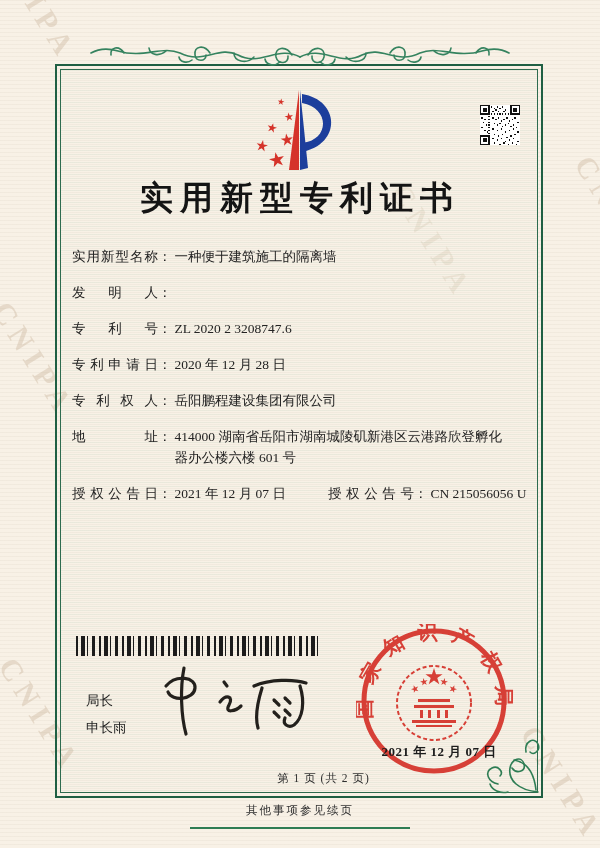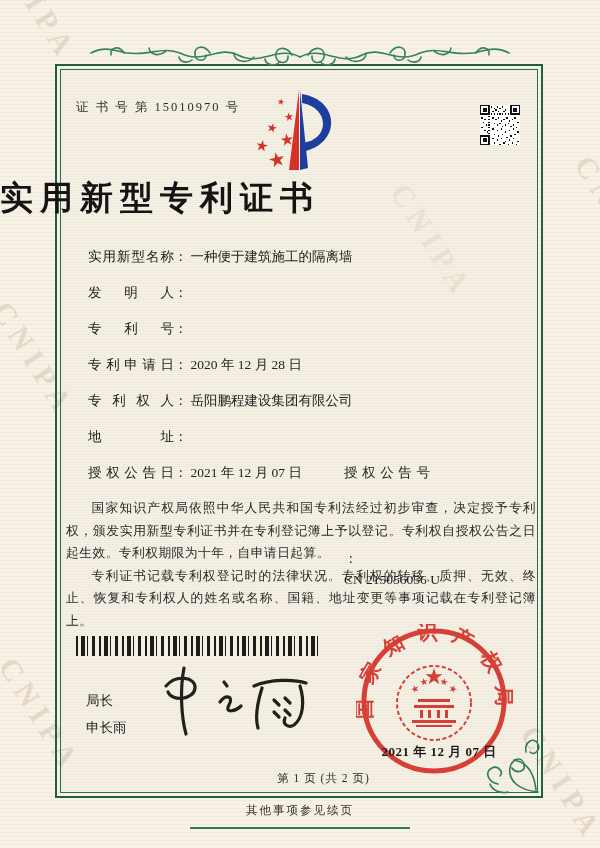--- a/index.html
+++ b/index.html
@@ -43,37 +43,37 @@
   .orn-corner { position:absolute; left:478px; top:734px; width:64px; height:62px; }
 
   .cert-no {
     position:absolute; left:76px; top:99px;
     font-size:12.5px; letter-spacing:2px; color:#2f2f2f;
   }
   .qr { position:absolute; left:480px; top:105px; width:40px; height:40px; }
   .logo { position:absolute; left:248px; top:86px; width:96px; height:88px; }
 
   .title {
-    position:absolute; left:0; right:0; top:176px; text-align:left;
+    position:absolute; left:0; right:0; top:176px; text-align:center;
     font-size:33px; font-weight:700; letter-spacing:7px; color:#141414;
   }
 
   .fields { position:absolute; left:72px; top:246px; width:458px; }
   .frow {
     display:flex; align-items:flex-start; margin-bottom:15px;
-    font-size:13.5px; line-height:21px; color:#232323;margin-left:16px;
+    font-size:13.5px; line-height:21px; color:#232323;
   }
   .flabel {
     display:inline-block; width:86px; flex:0 0 86px;
     text-align:justify; text-align-last:justify; text-justify:inter-character;
   }
   .flabel-auto { flex:0 0 auto; }
   .colon { margin-right:3px; }
   .fvalue { flex:1;font-family:Liberation Serif, serif; }
-  .pair2 { margin-left:42px; display:flex;flex-direction:column; }
+  .pair2 { margin-left:42px; display:flex; }
 
   .legal { position:absolute; left:66px; top:497px; width:470px; }
   .legal p {
     text-indent:2em; font-size:12.8px; line-height:1.76;
     text-align:justify; color:#2a2a2a; letter-spacing:0.4px;
   }
 
   .barcode {
     position:absolute; left:76px; top:636px; width:244px; height:20px;
     background:repeating-linear-gradient(90deg,
@@ -138,21 +138,20 @@
   <svg class="orn-corner" viewBox="0 0 64 62">
     <g fill="none" stroke="#2e7d54" stroke-width="1.6" stroke-linecap="round">
       <path d="M60 58 C 40 56 30 46 32 34 C 34 24 44 22 46 30 C 48 38 38 40 34 34"></path>
       <path d="M58 56 C 56 38 48 28 36 26"></path>
       <path d="M48 18 c -2 -10 8 -16 12 -8 c 3 6 -4 12 -8 8"></path>
       <path d="M20 50 c -10 -2 -14 -12 -6 -16 c 6 -3 12 4 8 8"></path>
       <path d="M30 58 c -8 2 -16 -2 -18 -8"></path>
     </g>
   </svg>
 
-  <div class="cert-no">证 书 号 第 15010970 号</div>
 
   <svg class="qr" viewBox="0 0 29 29" shape-rendering="crispEdges">
     <rect width="29" height="29" fill="#ffffff"></rect>
     <g fill="#111111">
       <path d="M0 0h7v7h-7z M22 0h7v7h-7z M0 22h7v7h-7z"></path>
       <path d="M1 1h5v5h-5z M23 1h5v5h-5z M1 23h5v5h-5z" fill="#ffffff"></path>
       <path d="M2 2h3v3h-3z M24 2h3v3h-3z M2 24h3v3h-3z"></path>
       <path d="M8 6h1v1h-1z M10 6h1v1h-1z M12 6h1v1h-1z M14 6h1v1h-1z M16 6h1v1h-1z M18 6h1v1h-1z M20 6h1v1h-1z
                M6 8h1v1h-1z M6 10h1v1h-1z M6 12h1v1h-1z M6 14h1v1h-1z M6 16h1v1h-1z M6 18h1v1h-1z M6 20h1v1h-1z
                M8 1h1v1h-1z M10 2h1v1h-1z M12 1h1v1h-1z M14 2h1v1h-1z M16 1h1v1h-1z M18 3h1v1h-1z M9 4h1v1h-1z M13 4h1v1h-1z M17 4h1v1h-1z M11 3h1v1h-1z
@@ -191,51 +190,49 @@
         <span class="colon">：</span>
       <span class="fvalue">一种便于建筑施工的隔离墙</span>
     </div>
     <div class="frow">
       <span class="flabel">发明人</span>
         <span class="colon">：</span>
     </div>
     <div class="frow">
       <span class="flabel">专利号</span>
         <span class="colon">：</span>
+      <span class="fvalue">ZL 2020 2 3208747.6</span>
     </div>
     <div class="frow">
       <span class="flabel">专利申请日</span>
         <span class="colon">：</span>
       <span class="fvalue">2020 年 12 月 28 日</span>
     </div>
     <div class="frow">
       <span class="flabel">专利权人</span>
         <span class="colon">：</span>
       <span class="fvalue">岳阳鹏程建设集团有限公司</span>
     </div>
     <div class="frow">
       <span class="flabel">地址</span>
         <span class="colon">：</span>
+      <span class="fvalue"><span>414000 湖南省岳阳市湖南城陵矶新港区云港路欣登孵化</span><br><span>器办公楼六楼 601 号</span></span>
     </div>
     <div class="frow">
       <span class="flabel">授权公告日</span>
         <span class="colon">：</span>
       <span class="flabel-auto">2021 年 12 月 07 日</span>
       <span class="pair2">
         <span class="flabel">授权公告号</span>
           <span class="colon">：</span>
         <span>CN 215056056 U</span>
       </span>
     </div>
   </div>
 
-  <div class="legal">
-    <p>国家知识产权局依照中华人民共和国专利法经过初步审查，决定授予专利权，颁发实用新型专利证书并在专利登记簿上予以登记。专利权自授权公告之日起生效。专利权期限为十年，自申请日起算。</p>
-    <p>专利证书记载专利权登记时的法律状况。专利权的转移、质押、无效、终止、恢复和专利权人的姓名或名称、国籍、地址变更等事项记载在专利登记簿上。</p>
-  </div>
 
   <div class="barcode"></div>
 
   <div class="director">
     <div>局长</div>
     <div>申长雨</div>
   </div>
 
   <svg class="sig" viewBox="0 0 190 95">
     <g fill="none" stroke="#23201c" stroke-width="3.2" stroke-linecap="round" stroke-linejoin="round">

